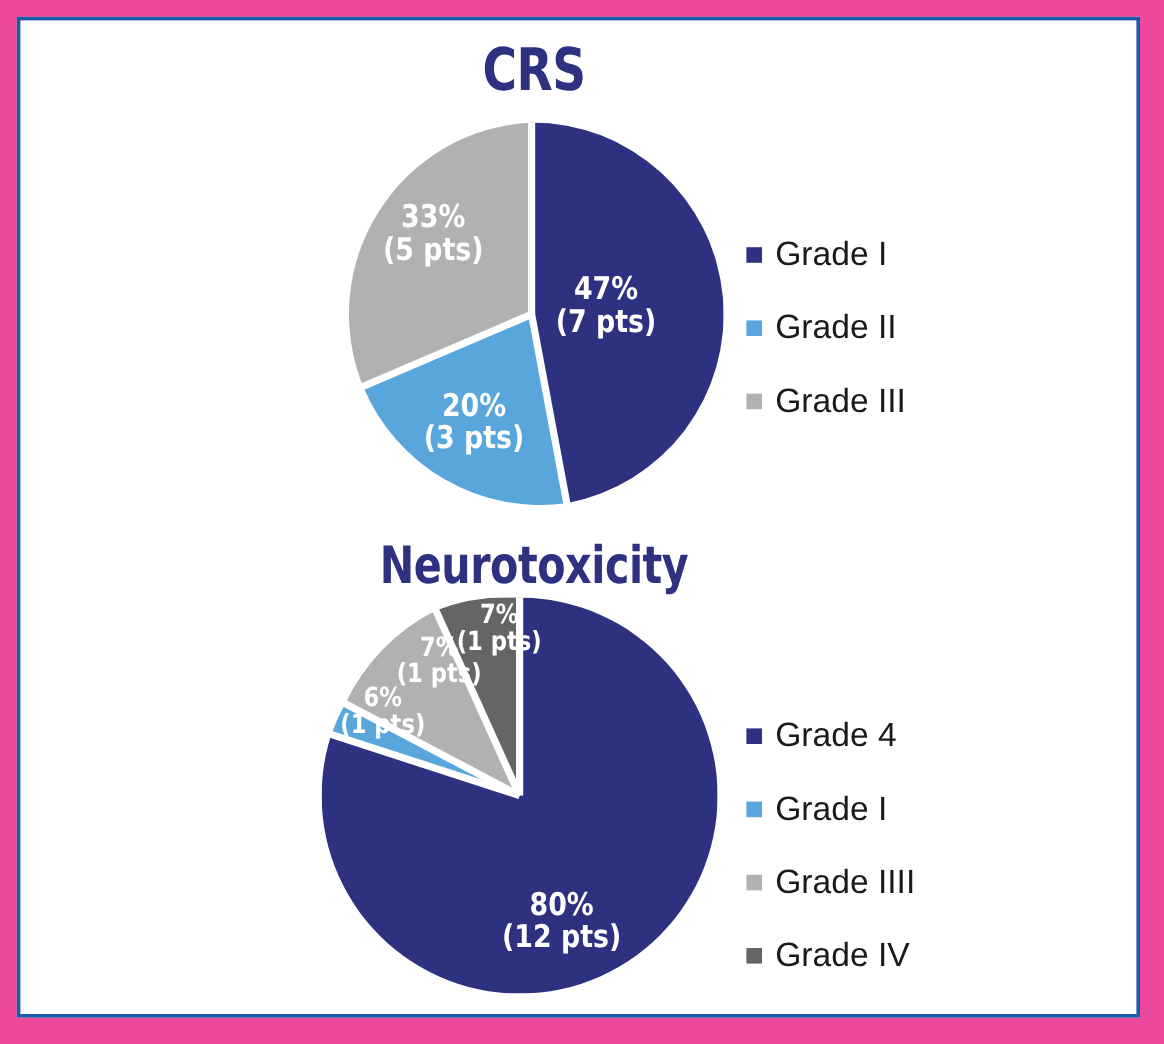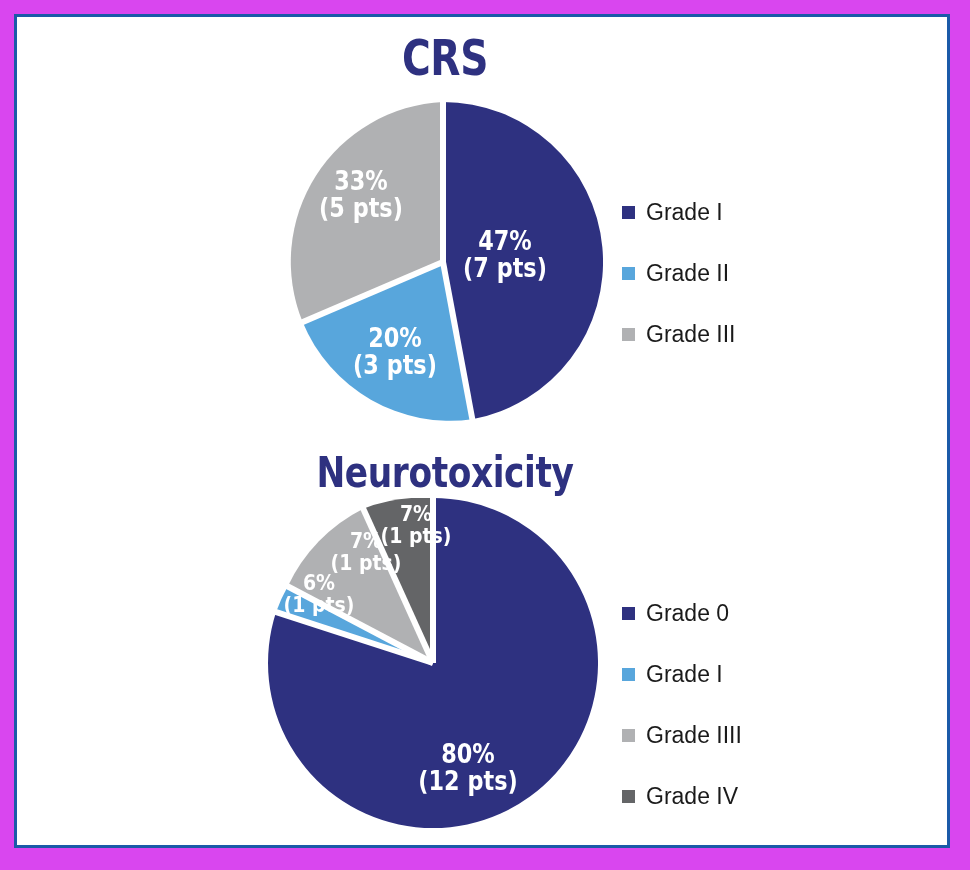--- a/index.html
+++ b/index.html
@@ -10,21 +10,21 @@
   body {
     width: 970px;
     height: 870px;
     font-family: "Liberation Sans", sans-serif;
     overflow: hidden;
   }
   #root {
     position: relative;
     width: 970px;
     height: 870px;
-    background: #d946ef;
+    background: #ec4899;
   }
   
   #frame {
     position: absolute;
     left: 14px;
     top: 14px;
     width: 936px;
     height: 834px;
     border: 3px solid #1b5aa8;
     box-sizing: border-box;
@@ -75,21 +75,21 @@
     position: relative;
   }
   .legend-swatch {
     width: 13px;
     height: 13px;
     flex: 0 0 13px;
     margin-right: 11px;
   }
   .legend-label {
     font-family: "Liberation Sans", sans-serif;
-    font-size: 23px;
+    font-size: 28px;
     color: #1a1a1a;
     white-space: nowrap;
     line-height: 1;
   }
 </style>
 </head>
 <body>
 
 <div id="root">
   <div id="frame"></div>
@@ -180,21 +180,21 @@
       </div>
       <div class="slice-label" style="left:148px; top:27px; font-size:22px;">
         <span class="pct">7%</span>
         <span class="cnt">(1 pts)</span>
       </div>
     </div>
 
     <div class="legend" style="left:622px; top:173px;">
       <div class="legend-item" style="position:absolute; left:0; top:0;">
         <span class="legend-swatch" style="background:#2e3180;"></span>
-        <span class="legend-label">Grade 0</span>
+        <span class="legend-label">Grade 4</span>
       </div>
       <div class="legend-item" style="position:absolute; left:0; top:61px;">
         <span class="legend-swatch" style="background:#58a6dc;"></span>
         <span class="legend-label">Grade I</span>
       </div>
       <div class="legend-item" style="position:absolute; left:0; top:122px;">
         <span class="legend-swatch" style="background:#b0b1b3;"></span>
         <span class="legend-label">Grade IIII</span>
       </div>
       <div class="legend-item" style="position:absolute; left:0; top:183px;">

